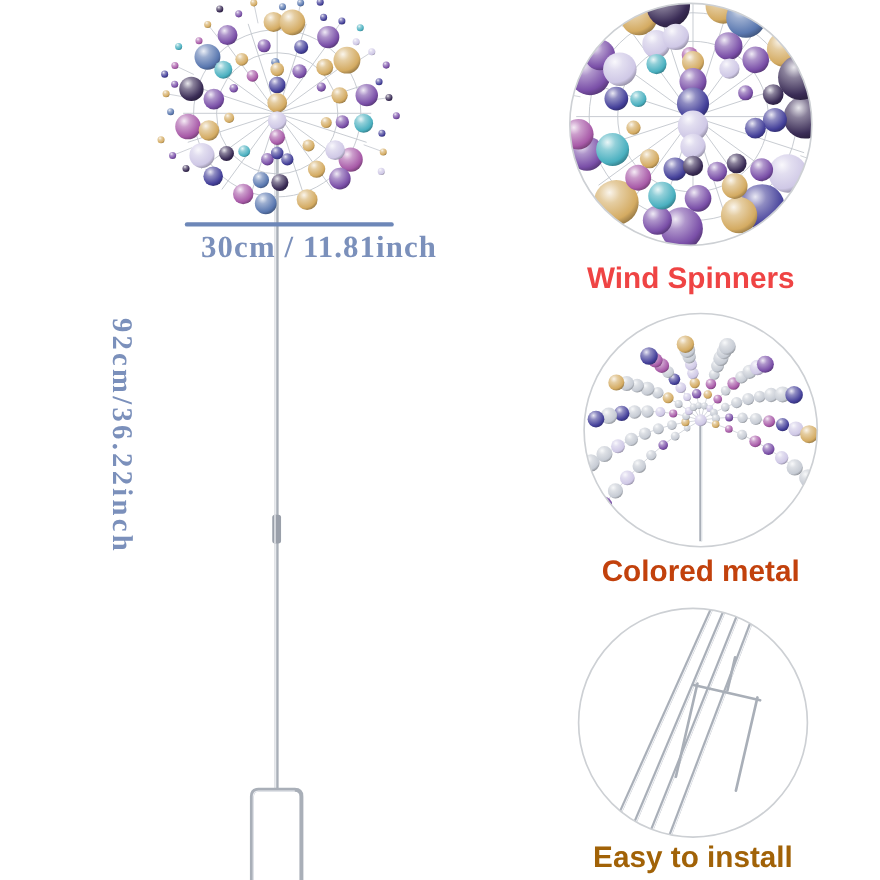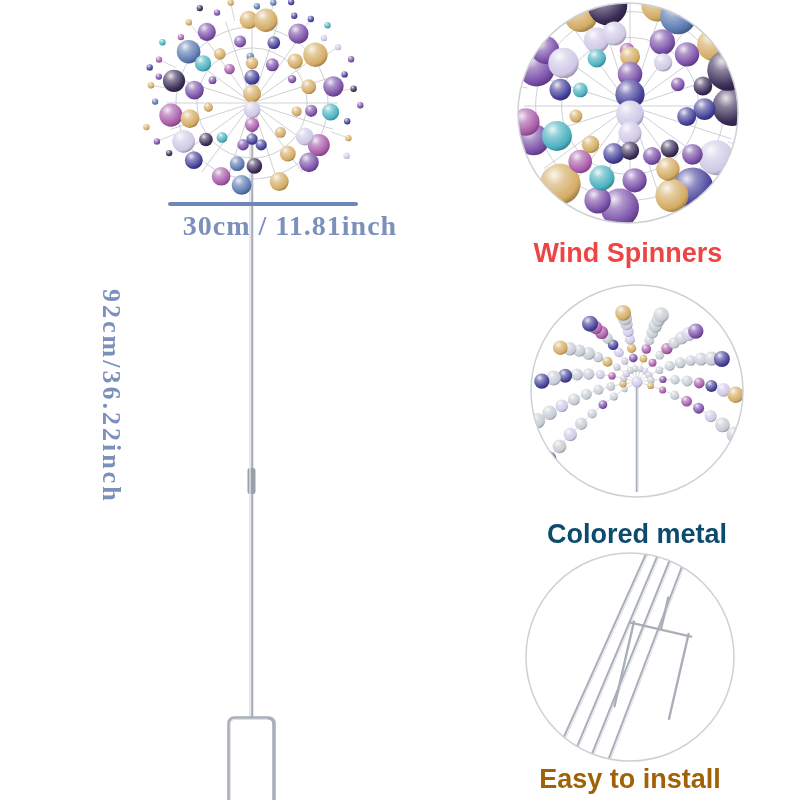--- a/index.html
+++ b/index.html
@@ -519,17 +519,17 @@
     </svg>
 
   <div class="dim-line" style="left: 168px; top: 202px; width: 190px; height: 4px; background: rgb(109, 135, 184);"></div>
 
   <div class="dim-text dim-width" style="color: rgb(123, 144, 187);">30cm / 11.81inch</div>
 
   <div class="dim-text dim-height" style="color: rgb(123, 144, 187);">92cm/36.22inch</div>
 
   <div class="feature-label" style="left: 468px; top: 238px; color: #ef4444; text-align: center;">Wind Spinners</div>
 
-  <div class="feature-label" style="left: 477px; top: 519px; color: #0c4a6e;">Colored metal</div>
+  <div class="feature-label" style="left: 477px; top: 504px; color: #c2410c;">Colored metal</div>
 
   <div class="feature-label" style="left: 470px; top: 764px; color: #a16207;">Easy to install</div>
 
 </div>
 
 </body></html>

